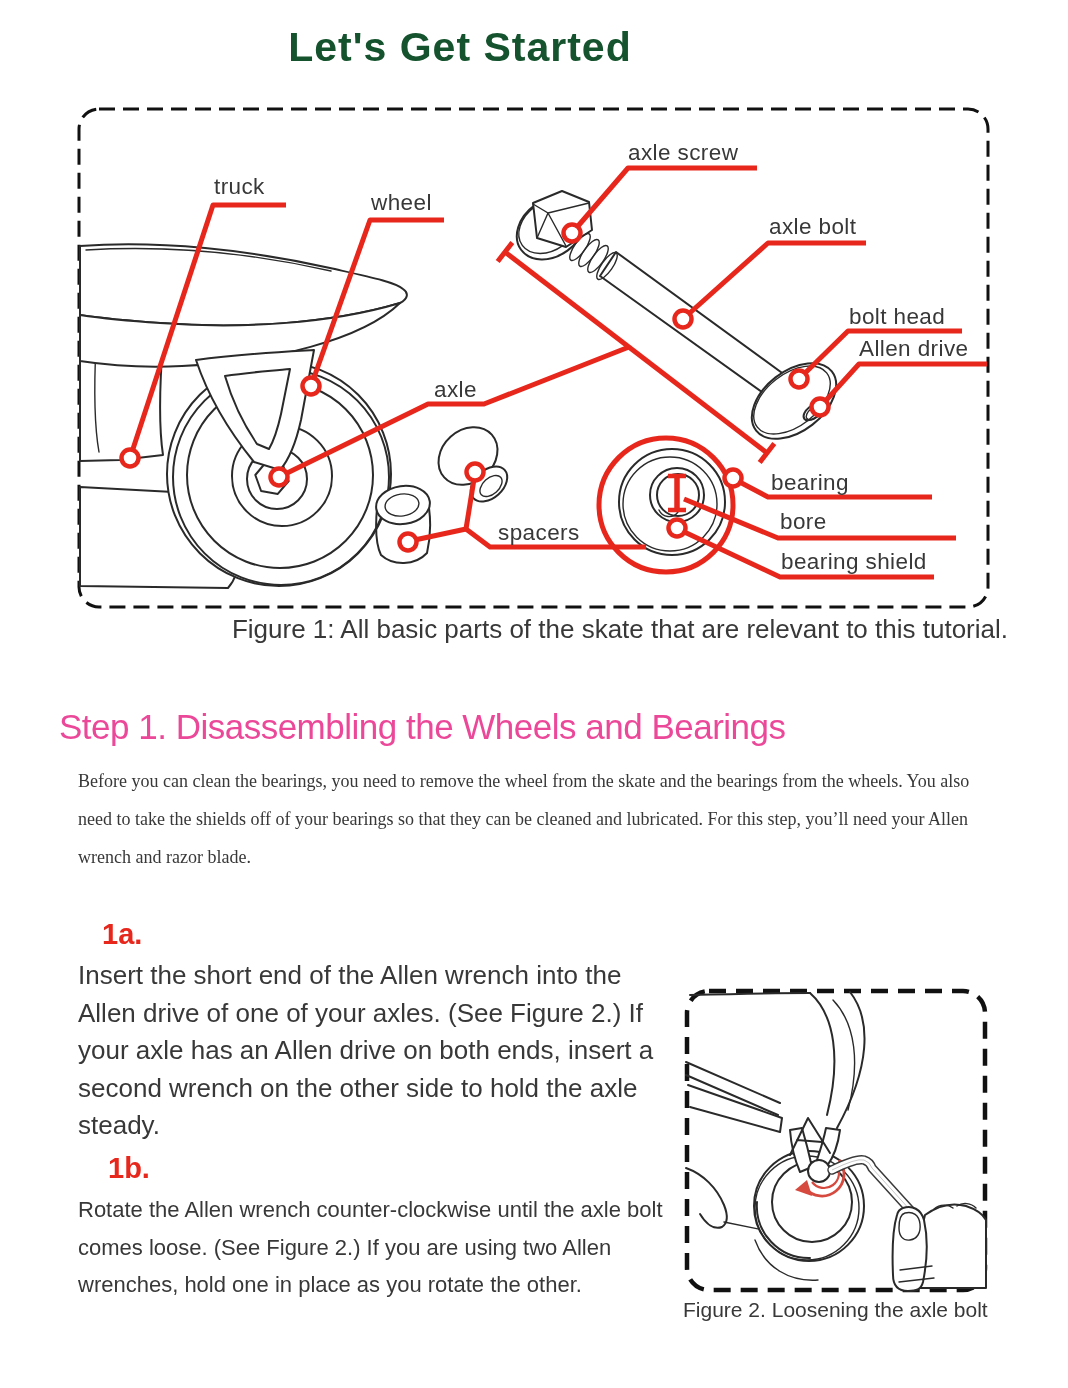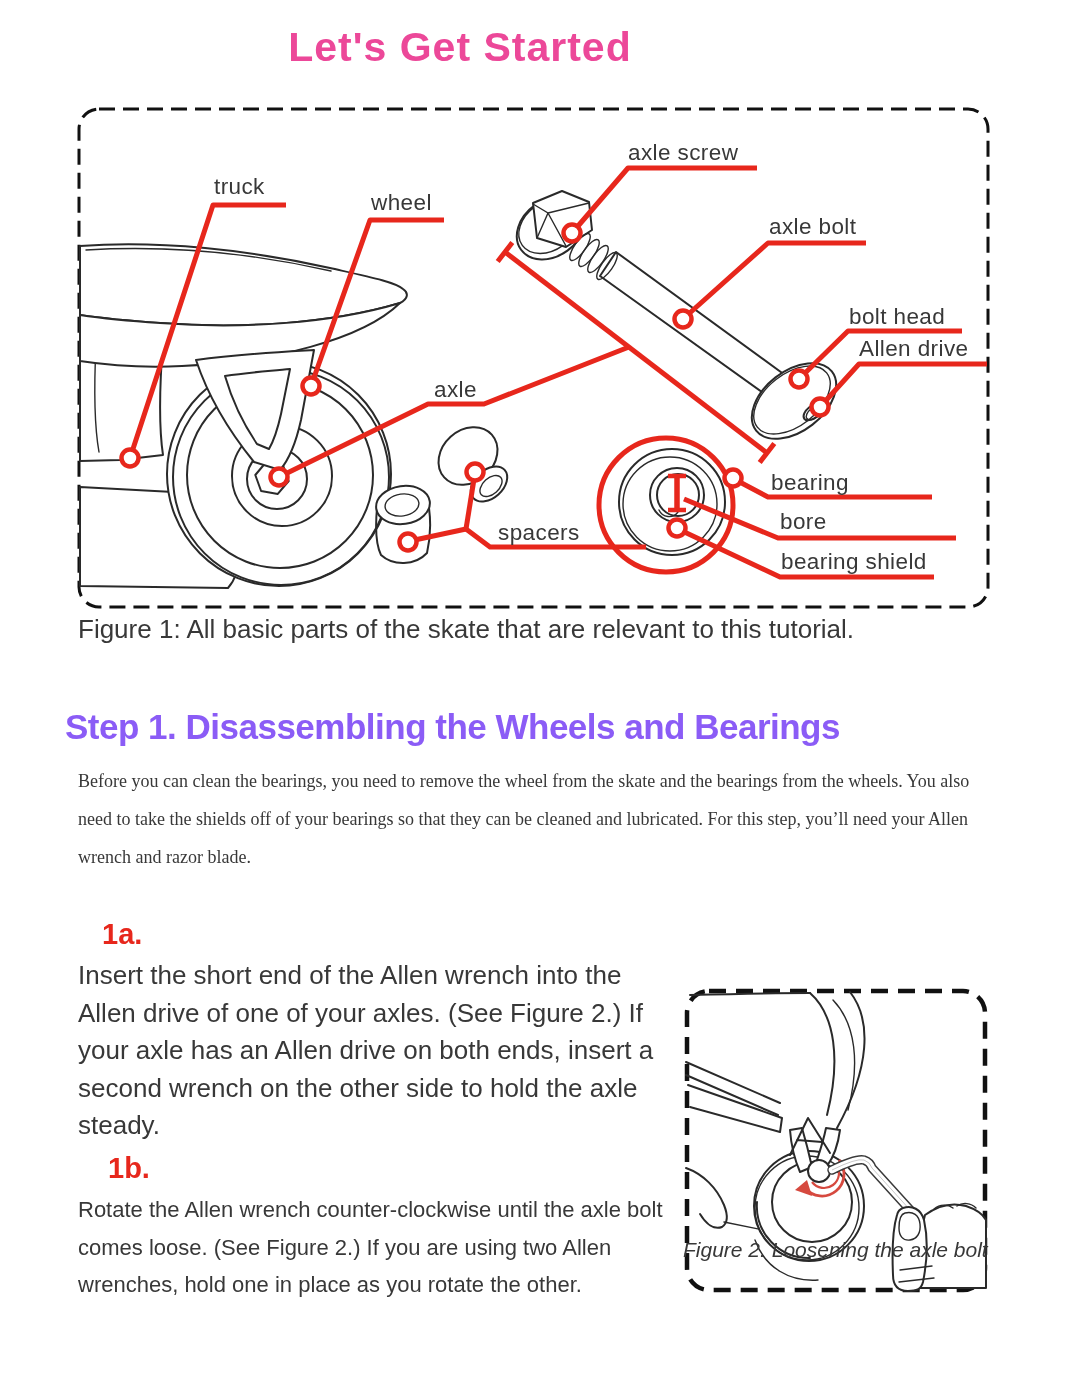--- a/index.html
+++ b/index.html
@@ -4,31 +4,31 @@
 <style>
   html,body{margin:0;padding:0;}
   body{
     width:1068px;height:1388px;background:#ffffff;position:relative;overflow:hidden;
     font-family:"Liberation Sans",sans-serif;color:#383838;
   }
   .abs{position:absolute;}
   #page-svg{position:absolute;left:0;top:0;}
   #title{
     left:0;top:24px;width:920px;text-align:center;margin:0;
-    font-size:41px;font-weight:bold;color:#ec4899;letter-spacing:1px;
+    font-size:41px;font-weight:bold;color:#14532d;letter-spacing:1px;
   }
-  #fig1cap{left:78px;top:612px;width:930px;font-size:26px;line-height:34px;}
-  #s1head{left:65px;top:707px;font-size:35px;font-weight:bold;color:#8b5cf6;letter-spacing:-0.5px;}
+  #fig1cap{left:78px;top:612px;width:930px;font-size:26px;line-height:34px;text-align:right;}
+  #s1head{left:59px;top:707px;font-size:35px;font-weight:normal;color:#ec4899;letter-spacing:-0.5px;}
   #intro{left:78px;top:762px;width:910px;font-size:18px;line-height:38px;font-family:Liberation Serif, serif;}
   .sublabel{font-size:29px;font-weight:bold;color:#e7271c;margin-left:24px;}
   #suba-label{left:78px;top:918px;}
   #suba-text{left:78px;top:957px;width:592px;font-size:26px;line-height:37.5px;}
   #subb-label{left:84px;top:1152px;}
   #subb-text{left:78px;top:1191px;width:598px;font-size:22px;line-height:37.5px;}
-  #fig2cap{left:683px;top:1238px;width:320px;font-size:21px;font-style:italic;}
+  #fig2cap{left:683px;top:1298px;width:320px;font-size:21px;}
   text.lbl{font-family:"Liberation Sans",sans-serif;font-size:22.5px;fill:#383838;letter-spacing:0.4px;}
   .sk{stroke:#2a2a2a;stroke-width:2;fill:none;stroke-linecap:round;stroke-linejoin:round;}
   .skw{stroke:#2a2a2a;stroke-width:2;fill:#ffffff;stroke-linecap:round;stroke-linejoin:round;}
   .skthin{stroke:#2a2a2a;stroke-width:1.4;fill:none;stroke-linecap:round;}
   .lead{stroke:#e7271c;stroke-width:5;fill:none;stroke-linejoin:round;stroke-linecap:butt;}
   .donut{fill:#ffffff;stroke:#e7271c;stroke-width:4.5;}
 </style>
 </head>
 <body>
 

